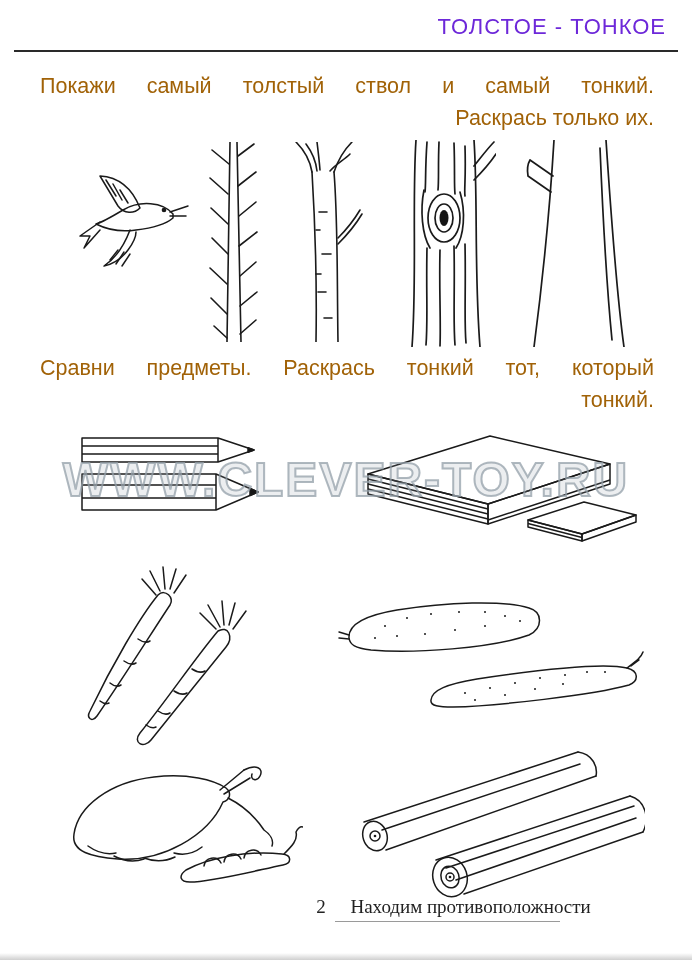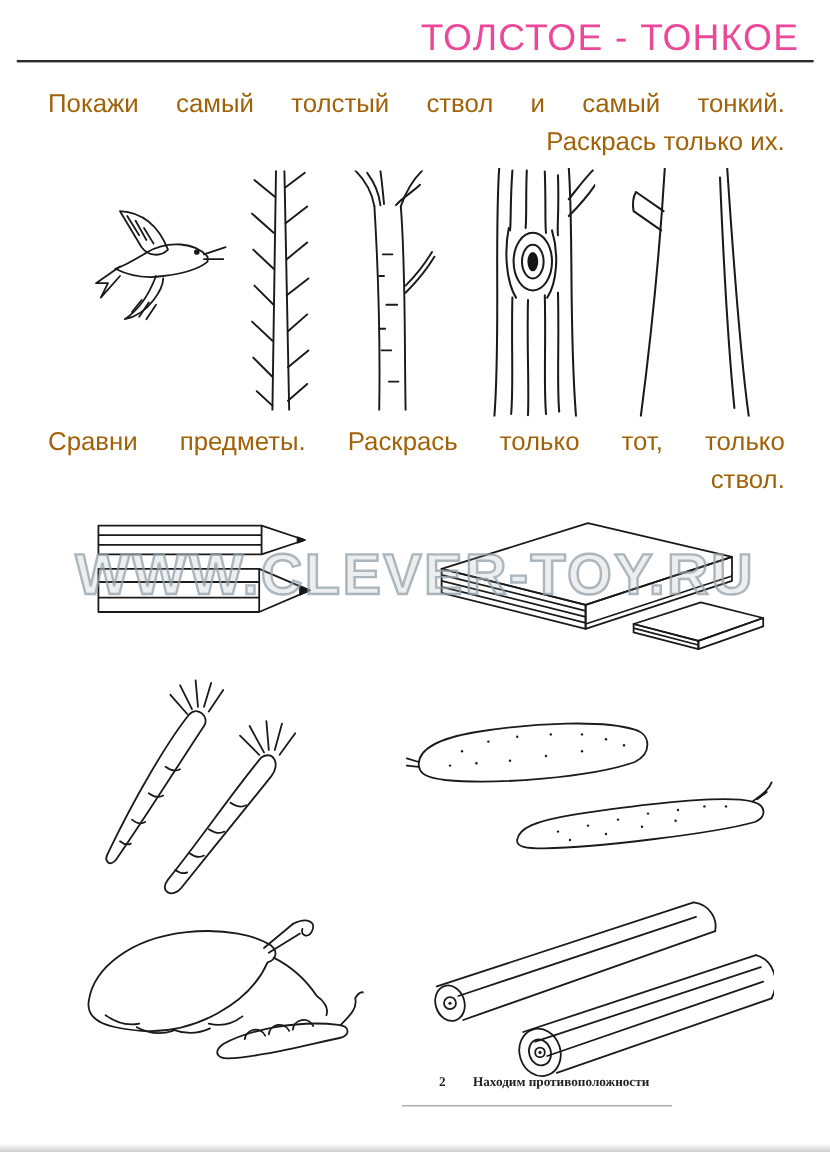--- a/index.html
+++ b/index.html
@@ -3,41 +3,41 @@
 <meta charset="utf-8">
 <style>
   html,body{margin:0;padding:0;background:#e8e8e8;}
   .page{
     position:relative;width:692px;height:960px;margin:0 auto;
     background:#ffffff;overflow:hidden;
     font-family:"Liberation Sans",sans-serif;color:#1b1b1b;
   }
   .abs{position:absolute;}
   .header-title{
-    top:14px;right:26px;font-size:31px;letter-spacing:1px;color:#ec4899;
+    top:14px;right:26px;font-size:22px;letter-spacing:1px;color:#6d28d9;
   }
   .header-rule{
     top:50px;left:14px;right:14px;height:2px;background:#2a2a2a;
   }
   .instr{
     left:40px;right:38px;font-size:21.5px;line-height:32px;color:#a16207;
   }
   .line-justify{display:block;text-align:justify;text-align-last:justify;width:100%;}
   .line-normal{display:block;text-align:right;}
   .illus{position:absolute;}
   .illus svg{display:block;width:100%;height:100%;}
   .watermark{
     top:452px;left:0;right:0;text-align:center;z-index:6;pointer-events:none;
     font-size:48px;font-weight:700;letter-spacing:2px;
     color:rgba(150,162,172,0.18);
     -webkit-text-stroke:2px rgba(148,160,170,0.75);
   }
   .footer{
     top:896px;left:215px;right:0;text-align:center;
-    font-family:"Liberation Serif",serif;font-size:11px;color:#222;font-weight:bold;
+    font-family:"Liberation Serif",serif;font-size:19px;color:#222;
   }
   .footer .num{margin-right:20px;}
   .footer-rule{top:921px;left:335px;width:225px;height:1px;background:#9a9a9a;}
   .scan-strip{bottom:0;left:0;right:0;height:7px;
     background:linear-gradient(#ffffff,#a8a8a8);opacity:.55;}
   svg path, svg line, svg ellipse, svg circle{vector-effect:non-scaling-stroke;}
 </style>
 </head>
 <body>
 
@@ -105,22 +105,22 @@
   <div class="illus" style="left:524px;top:140px;width:112px;height:207px;" aria-label="thick-smooth-trunk-with-branch-stub">
     <svg viewBox="0 0 112 207" fill="none" stroke="#1a1a1a" stroke-width="1.7" stroke-linecap="round">
       <path d="M30,0 C27,50 20,130 10,207"></path>
       <path d="M82,0 C86,60 92,150 100,207"></path>
       <path d="M29,36 L6,20 M27,52 L4,36 M6,20 C3,25 3,30 4,36"></path>
       <path d="M76,8 C79,80 83,150 88,200"></path>
     </svg>
   </div>
 
   <div class="abs instr" style="top:352px;">
-    <span class="line-justify">Сравни предметы. Раскрась только тот, только</span>
-    <span class="line-normal">ствол.</span>
+    <span class="line-justify">Сравни предметы. Раскрась тонкий тот, который</span>
+    <span class="line-normal">тонкий.</span>
   </div>
 
   <div class="illus" style="left:80px;top:428px;width:200px;height:88px;" aria-label="thin-and-thick-pencils">
     <svg viewBox="0 0 200 88" fill="none" stroke="#1a1a1a" stroke-width="1.5" stroke-linejoin="round">
       <path d="M2,10 L138,10 L174,22 L138,34 L2,34 Z"></path>
       <path d="M2,18 L138,18 M2,26 L138,26 M138,10 L138,34"></path>
       <path d="M168,19.8 L174,22 L168,24.2 Z" fill="#151515"></path>
       <path d="M2,46 L136,46 L178,64 L136,82 L2,82 Z"></path>
       <path d="M2,57 L136,57 M2,70 L136,70 M136,46 L136,82"></path>
       <path d="M170,60.5 L178,64 L170,67.5 Z" fill="#151515"></path>

